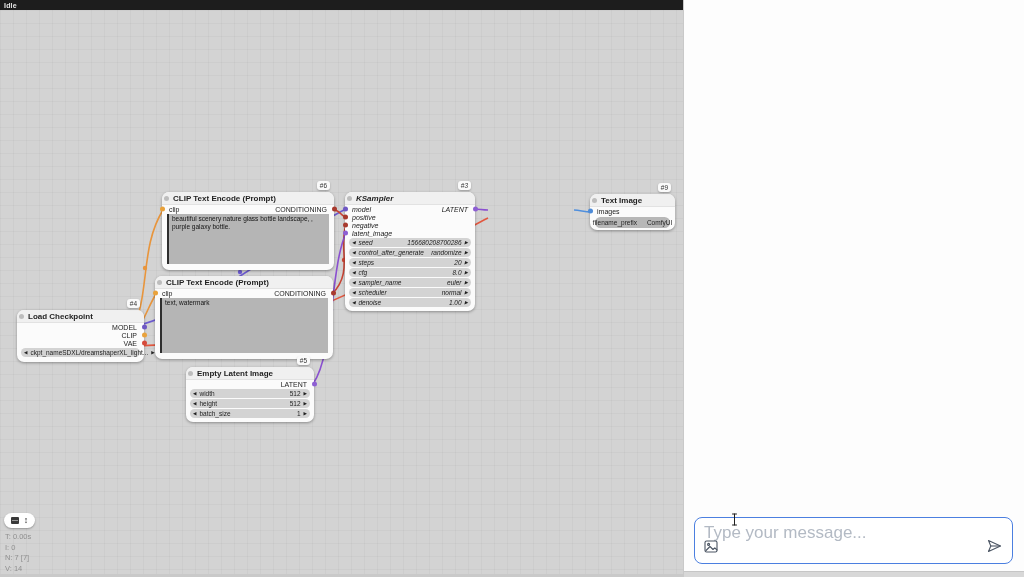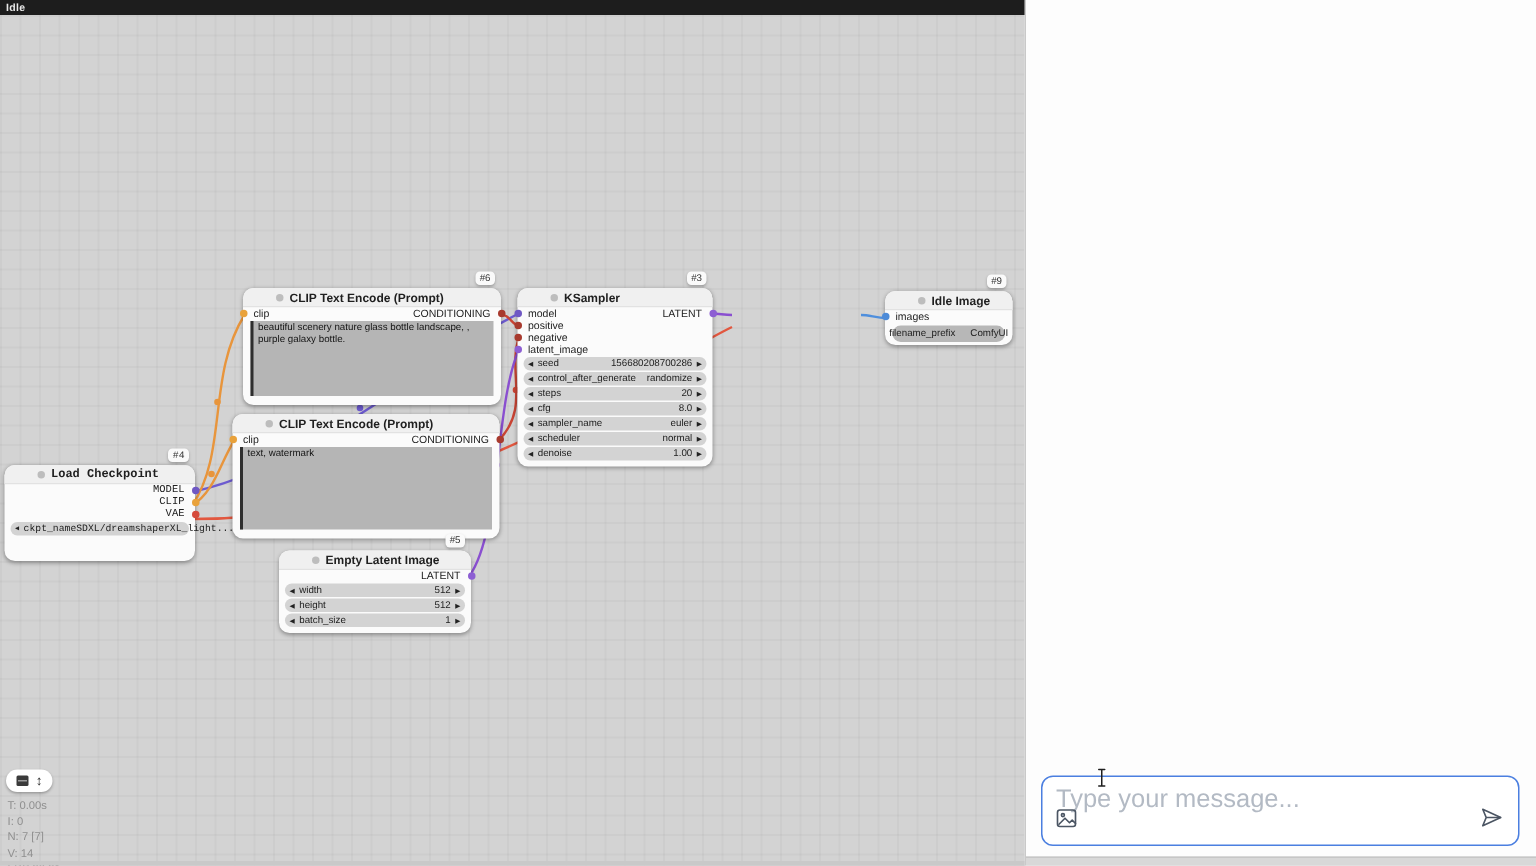--- a/index.html
+++ b/index.html
@@ -11,41 +11,41 @@
 
   
   #canvas { position:absolute; left:0; top:10px; width:683px; height:567px; background:#d3d3d3;
     background-image: linear-gradient(rgba(0,0,0,.028) 1px, transparent 1px), linear-gradient(90deg, rgba(0,0,0,.028) 1px, transparent 1px);
     background-size:13px 13px; }
   #wires { position:absolute; left:0; top:0; width:683px; height:567px; z-index:1; pointer-events:none; }
   #wires path { fill:none; stroke-width:1.6px; }
 
   
   .node { position:absolute; background:#fbfbfb; border-radius:7px; box-shadow:0 1px 3px rgba(0,0,0,.35); z-index:2; }
-  .node-title { display:flex; align-items:center; gap:4px; height:13px; background:#f0f0f0; border-bottom:1px solid #e2e2e2; border-radius:7px 7px 0 0; padding:0 22px; font-size:8px; font-weight:600; color:#1f1f1f; white-space:nowrap; }
+  .node-title { display:flex; align-items:center; gap:4px; height:13px; background:#f0f0f0; border-bottom:1px solid #e2e2e2; border-radius:7px 7px 0 0; padding:0 2px; font-size:8px; font-weight:600; color:#1f1f1f; white-space:nowrap; }
   .collapse-dot { width:5px; height:5px; border-radius:50%; background:#bdbdbd; flex:0 0 auto; }
   .badge { position:absolute; top:-11px; right:4px; background:#fafafa; border-radius:3px; padding:1px 3px; font-size:6.5px; color:#333; box-shadow:0 1px 2px rgba(0,0,0,.25); z-index:3; }
   .slot-row { position:relative; height:8px; display:flex; align-items:center; justify-content:space-between; padding:0 7px; font-size:7px; color:#222; white-space:nowrap; }
   .slot-row.out-only { justify-content:flex-end; }
   .sdot { width:5px; height:5px; border-radius:50%; position:absolute; top:50%; transform:translateY(-50%); }
   .sdot.in  { left:-2.5px; }
   .sdot.out { right:-2.5px; }
   .widget { display:flex; align-items:center; height:9px; background:#d3d3d3; border-radius:5px; margin:1px 4px; padding:0 3px; font-size:6.5px; color:#222; white-space:nowrap; }
   .widget::before { content:"\25C0"; font-size:4.5px; }
   .widget::after  { content:"\25B6"; font-size:4.5px; }
   .widget .wname { margin-left:3px; }
   .widget .wval  { margin-left:auto; margin-right:3px; }
   .widget-plain { display:flex; align-items:center; justify-content:center; gap:10px; height:11px; background:#b7b7b7; border-radius:6px; margin:2px 5px; font-size:6.5px; color:#222; white-space:nowrap; }
   .prompt-box { margin:1px 5px 0 5px; background:#b5b5b5; border-left:2px solid #2e2e2e; font-size:6.5px; color:#141414; padding:1px 3px; overflow:hidden; line-height:1.3; }
 
   
-  #node-load-checkpoint { left:3px;  top:300px; width:127px; height:64px;font-family:Liberation Mono, monospace; }
+  #node-load-checkpoint { left:17px;  top:300px; width:127px; height:52px; }
   #node-clip-positive   { left:162px; top:182px; width:172px; height:78px; }
   #node-clip-negative   { left:155px; top:266px; width:178px; height:83px; }
-  #node-ksampler        { left:345px; top:182px; width:130px; height:119px; }
+  #node-ksampler        { left:345px; top:182px; width:130px; height:119px;font-style:italic; }
   #node-vae-decode      { left:487px; top:183px; width:88px;  height:33px; }
   #node-save-image      { left:590px; top:184px; width:85px;  height:36px; }
   #node-empty-latent    { left:186px; top:357px; width:128px; height:55px; }
   #node-clip-positive .prompt-box { height:50px; }
   #node-clip-negative .prompt-box { height:55px; }
 
   
   #stats-pill { position:absolute; left:4px; top:503px; width:31px; height:15px; background:#fff; border-radius:8px; display:flex; align-items:center; justify-content:center; gap:5px; box-shadow:0 1px 2px rgba(0,0,0,.3); z-index:4; }
   .img-sq-icon { width:8px; height:7px; background:#3a3a3a; border-radius:1px; position:relative; }
   .img-sq-icon::after { content:""; position:absolute; left:1px; top:3px; right:1px; height:1px; background:#9a9a9a; }
@@ -206,21 +206,21 @@
       <span class="wname">denoise</span>
       <span class="wval">1.00</span>
     </div>
   </div>
 
 
   <div class="node" id="node-save-image">
     <span class="badge">#9</span>
     <div class="node-title">
       <span class="collapse-dot"></span>
-      <span>Idle Image</span>
+      <span>Text Image</span>
     </div>
     <div class="slot-row">
       <span class="sdot in" style="background: rgb(77, 139, 216);"></span>
       <span>images</span>
     </div>
     <div class="widget-plain">
       <span>filename_prefix</span>
       <span>ComfyUI</span>
     </div>
   </div>

